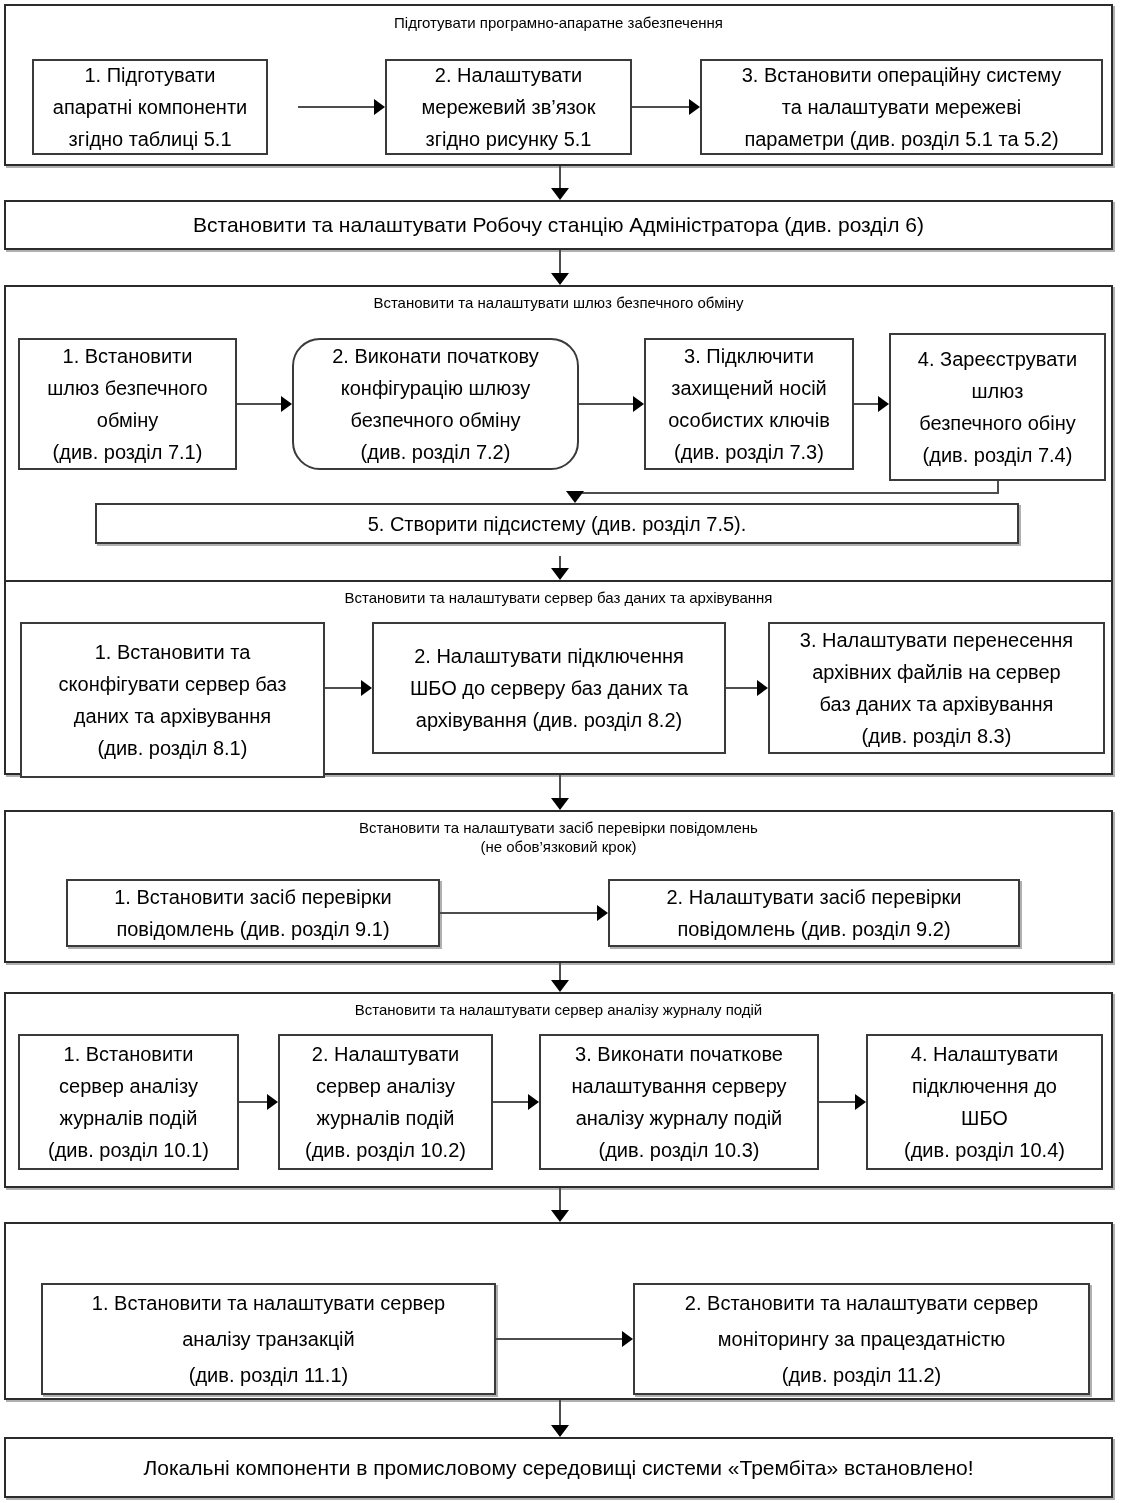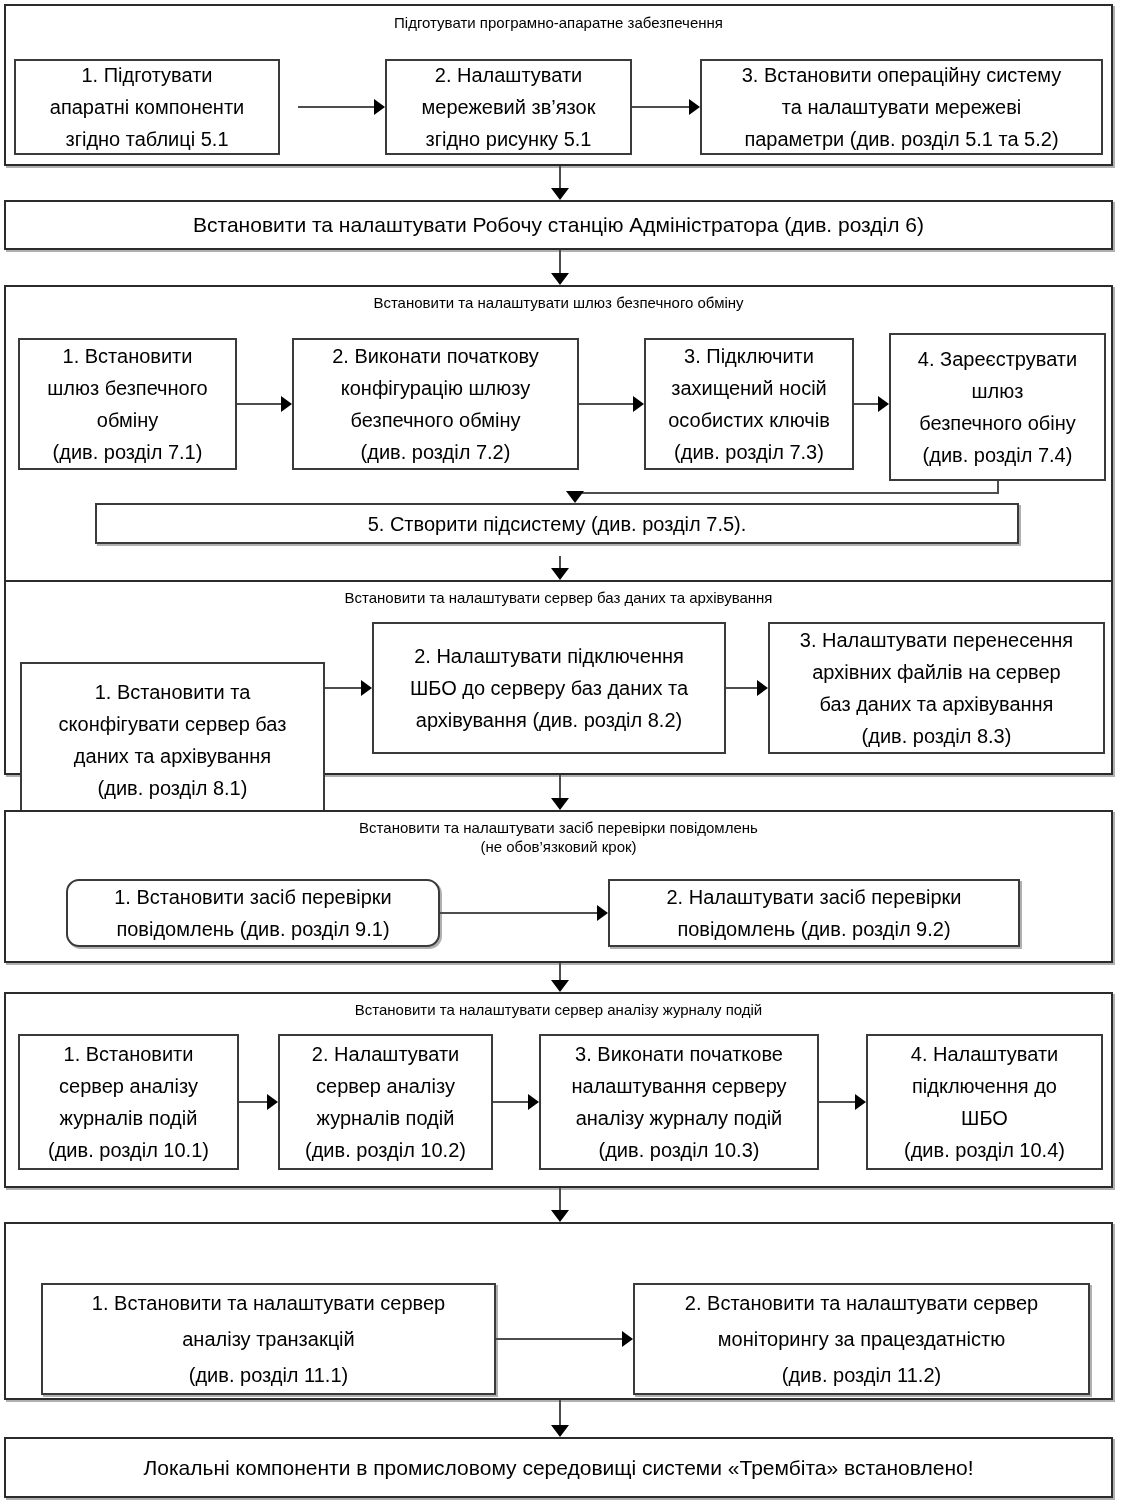--- a/index.html
+++ b/index.html
@@ -58,21 +58,21 @@
     border-top:12px solid var(--arrowhead,#000);
   }
 </style>
 </head>
 <body>
 
 <div class="canvas">
 
   <section class="sec" style="top:4px;height:162px;">
     <div class="sec-title" style="top:8px;">Підготувати програмно-апаратне забезпечення</div>
-    <div class="box" style="left:8px;top:53px;width:266px;height:96px;">1. Підготувати
+    <div class="box" style="left:26px;top:53px;width:236px;height:96px;">1. Підготувати
 апаратні компоненти
 згідно таблиці 5.1</div>
     <div class="box" style="left:379px;top:53px;width:247px;height:96px;">2. Налаштувати
 мережевий зв’язок
 згідно рисунку 5.1</div>
     <div class="box" style="left:694px;top:53px;width:403px;height:96px;">3. Встановити операційну систему
 та налаштувати мережеві
 параметри (див. розділ 5.1 та 5.2)</div>
     <div class="arrow-h" style="left:292px;top:93px;width:87px;"></div>
     <div class="arrow-h" style="left:626px;top:93px;width:68px;"></div>
@@ -85,21 +85,21 @@
   </section>
 
   <div class="arrow-v" style="left:551px;top:250px;height:35px;"></div>
 
   <section class="sec" style="top:285px;height:340px;">
     <div class="sec-title" style="top:7px;">Встановити та налаштувати шлюз безпечного обміну</div>
     <div class="box" style="left:12px;top:51px;width:219px;height:132px;">1. Встановити
 шлюз безпечного
 обміну
 (див. розділ 7.1)</div>
-    <div class="box" style="left:286px;top:51px;width:287px;height:132px;">2. Виконати початкову
+    <div class="box" style="left:286px;top:51px;width:287px;height:132px;border-radius:28px;">2. Виконати початкову
 конфігурацію  шлюзу
 безпечного обміну
 (див. розділ 7.2)</div>
     <div class="box" style="left:638px;top:51px;width:210px;height:132px;">3. Підключити
 захищений носій
 особистих ключів
 (див. розділ 7.3)</div>
     <div class="box" style="left:883px;top:46px;width:217px;height:148px;">4. Зареєструвати
 шлюз
 безпечного обіну
@@ -111,41 +111,41 @@
     <div class="seg" style="left:991px;top:194px;width:2px;height:13px;"></div>
     <div class="seg" style="left:568px;top:205px;width:425px;height:2px;"></div>
     <div class="head-down" style="left:560px;top:204px;"></div>
     <div class="box sh" style="left:89px;top:216px;width:924px;height:41px;">5. Створити підсистему (див. розділ 7.5).</div>
   </section>
 
   <div class="arrow-v" style="left:551px;top:556px;height:24px;"></div>
 
   <section class="sec" style="top:580px;height:195px;">
     <div class="sec-title" style="top:7px;">Встановити та налаштувати сервер баз даних та архівування</div>
-    <div class="box" style="left:14px;top:40px;width:305px;height:156px;margin-top:40px;">1. Встановити та
+    <div class="box" style="left:14px;top:40px;width:305px;height:156px;">1. Встановити та
 сконфігувати сервер баз
 даних та архівування
 (див. розділ 8.1)</div>
     <div class="box" style="left:366px;top:40px;width:354px;height:132px;">2. Налаштувати підключення
 ШБО до серверу баз даних та
 архівування (див. розділ 8.2)</div>
     <div class="box" style="left:762px;top:40px;width:337px;height:132px;">3. Налаштувати перенесення
 архівних файлів на сервер
 баз даних та архівування
 (див. розділ 8.3)</div>
     <div class="arrow-h" style="left:319px;top:98px;width:47px;"></div>
     <div class="arrow-h" style="left:720px;top:98px;width:42px;"></div>
   </section>
 
   <div class="arrow-v" style="left:551px;top:775px;height:35px;"></div>
 
   <section class="sec" style="top:810px;height:153px;">
     <div class="sec-title" style="top:7px;">Встановити та налаштувати засіб перевірки повідомлень
 (не обов’язковий крок)</div>
-    <div class="box sh" style="left:60px;top:67px;width:374px;height:68px;border-radius:13px;">1. Встановити засіб перевірки
+    <div class="box sh" style="left:60px;top:67px;width:374px;height:68px;">1. Встановити засіб перевірки
 повідомлень (див. розділ 9.1)</div>
     <div class="box sh" style="left:602px;top:67px;width:412px;height:68px;">2. Налаштувати засіб перевірки
 повідомлень (див. розділ 9.2)</div>
     <div class="arrow-h" style="left:434px;top:93px;width:168px;"></div>
   </section>
 
   <div class="arrow-v" style="left:551px;top:963px;height:29px;"></div>
 
   <section class="sec" style="top:992px;height:196px;">
     <div class="sec-title" style="top:7px;">Встановити та налаштувати сервер аналізу журналу подій</div>

